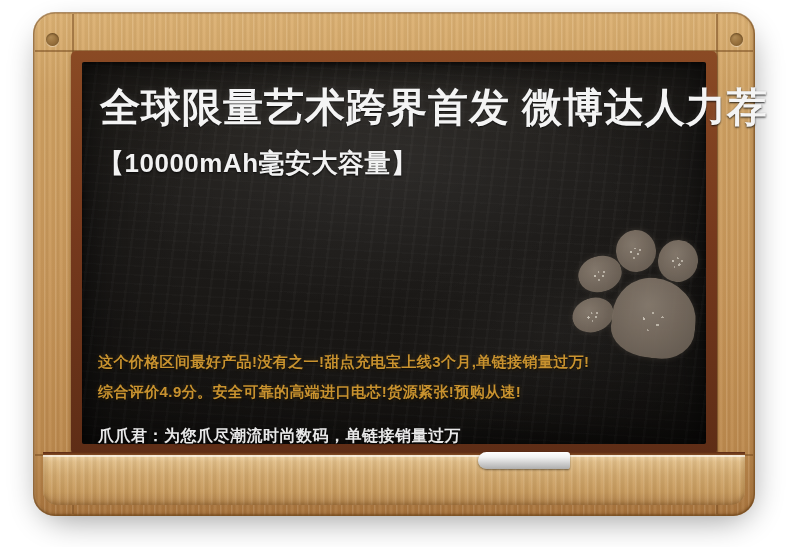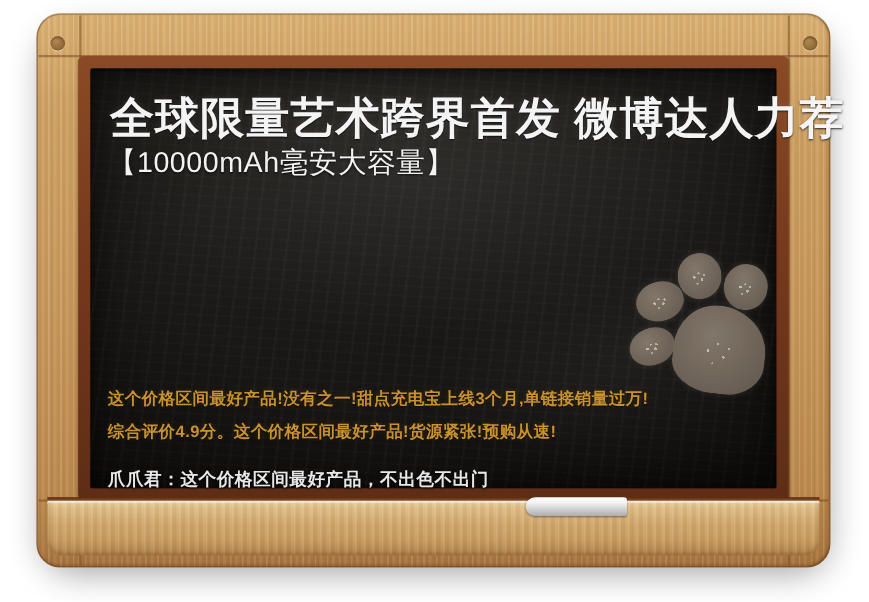--- a/index.html
+++ b/index.html
@@ -120,22 +120,22 @@
   .content{position:absolute;left:82px;top:62px;width:624px;height:382px;}
 
   .headline{
     position:absolute;left:18px;top:18px;
     font-size:40px;font-weight:700;letter-spacing:1px;
     color:#f4f4f4;
     text-shadow:0 1px 2px rgba(0,0,0,.8), 0 0 6px rgba(255,255,255,.12);
     white-space:nowrap;
   }
   .subhead{
-    position:absolute;left:16px;top:68px;
-    font-size:26px;font-weight:400;letter-spacing:.5px;
+    position:absolute;left:16px;top:84px;
+    font-size:26px;font-weight:700;letter-spacing:.5px;
     color:#f2f2f2;
     text-shadow:0 1px 2px rgba(0,0,0,.8);
     white-space:nowrap;
   }
   .features{position:absolute;left:16px;top:148px;}
   .feature-line{
     font-size:19px;font-weight:400;letter-spacing:.5px;
     color:#ededed;
     text-shadow:0 1px 2px rgba(0,0,0,.75);
     margin-bottom:12px;
@@ -216,24 +216,24 @@
 
   <div class="content">
 
     <div class="headline">全球限量艺术跨界首发 微博达人力荐</div>
 
     <div class="subhead">【10000mAh毫安大容量】</div>
 
 
     <div class="promo">
       <div class="promo-line">这个价格区间最好产品!没有之一!甜点充电宝上线3个月,单链接销量过万!</div>
-      <div class="promo-line">综合评价4.9分。这个价格区间最好产品!货源紧张!预购从速!</div>
+      <div class="promo-line">综合评价4.9分。安全可靠的高端进口电芯!货源紧张!预购从速!</div>
     </div>
 
-    <div class="signature">爪爪君：这个价格区间最好产品，不出色不出门</div>
+    <div class="signature">爪爪君：为您爪尽潮流时尚数码，单链接销量过万</div>
 
     <div class="paw">
       <div class="pad pad-t1 speck"></div>
       <div class="pad pad-t2 speck"></div>
       <div class="pad pad-t3 speck"></div>
       <div class="pad pad-t4 speck"></div>
       <div class="pad pad-main speck"></div>
     </div>
 
   </div>

